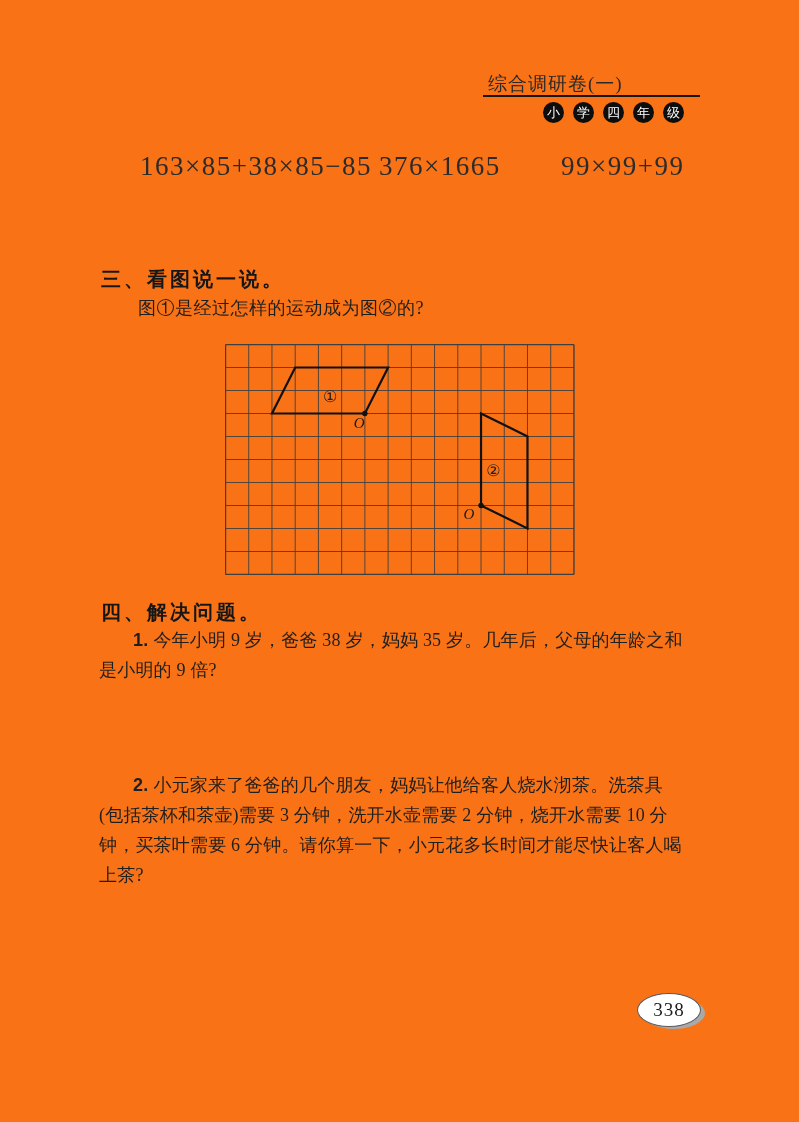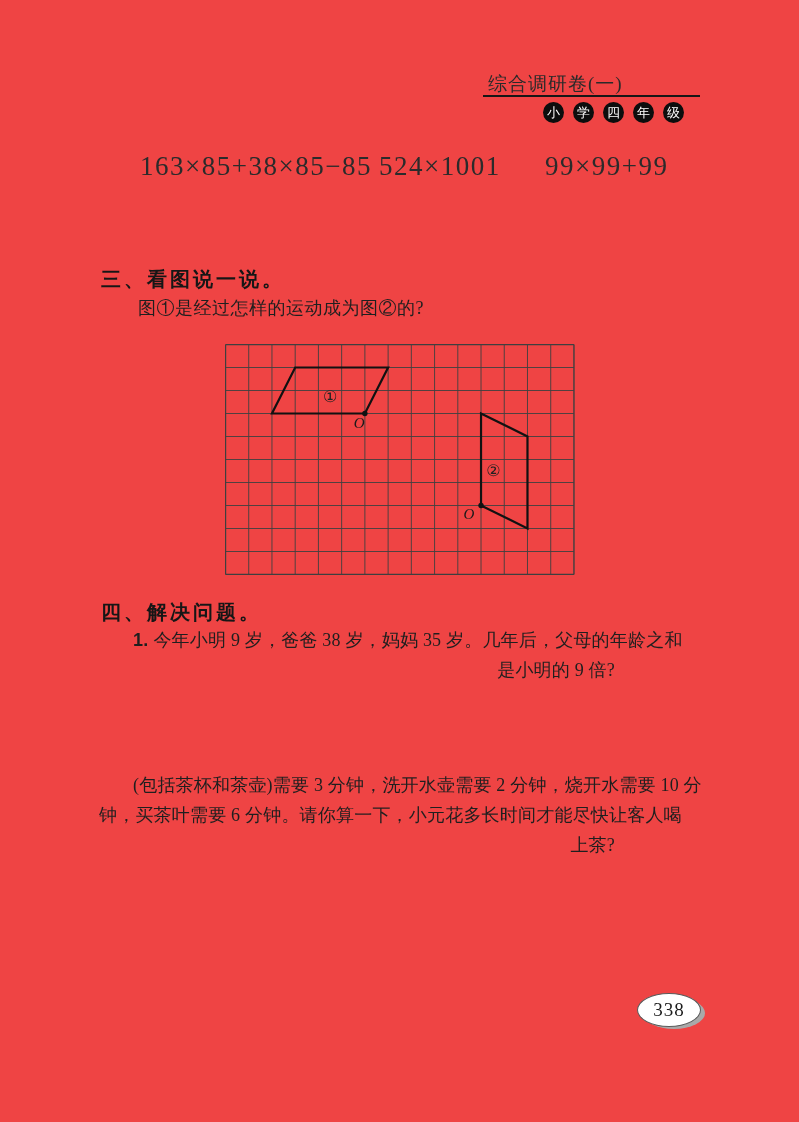--- a/index.html
+++ b/index.html
@@ -1,18 +1,18 @@
 <!DOCTYPE html>
 <html><head>
 <meta charset="utf-8">
 <title>综合调研卷(一)</title>
 <style>
   html,body { margin:0; padding:0; background:#ffffff; }
   .page {
-    position:relative; width:799px; height:1122px; background:#ef4444;
+    position:relative; width:799px; height:1122px; background:#f97316;
     font-family:"Liberation Serif","DejaVu Serif",serif; color:#1f1f1f;
     overflow:hidden;
   }
   .abs { position:absolute; }
 
   
   .exam-title {
     left:488px; top:71px; font-size:19px; letter-spacing:1px; color:#2a2a2a;
     white-space:nowrap;
   }
@@ -25,37 +25,37 @@
   }
 
   
   .exprs { left:0; top:151px; width:799px; height:24px; }
   .expr {
     position:absolute; font-size:27px; letter-spacing:1.5px; color:#2b2b2b;
     white-space:nowrap;
   }
   .expr:nth-of-type(1) { left:140px; }
   .expr:nth-of-type(2) { left:379px; }
-  .expr:nth-of-type(3) { left:545px;text-align:center; }
+  .expr:nth-of-type(3) { left:561px;text-align:center; }
 
   
   .sec-heading {
     font-family:"Liberation Sans","DejaVu Sans",sans-serif; font-weight:700;
     font-size:20px; letter-spacing:3px; color:#161616; white-space:nowrap;
   }
   .s3-heading { left:101px; top:266px; }
   .s3-question { left:138px; top:296px; font-size:18px; letter-spacing:0.5px; white-space:nowrap; }
   .s4-heading { left:101px; top:599px; }
 
   
   .figure-wrap { left:225px; top:344px; }
 
   
   .para { font-size:18px; line-height:30px; width:516px; color:#1f1f1f; }
-  .para div.pline { white-space:nowrap; letter-spacing:0.2px;text-align:right; }
+  .para div.pline { white-space:nowrap; letter-spacing:0.2px; }
   .para div.pline:first-of-type { text-indent:34px; }
   .pnum {
     font-family:"Liberation Sans","DejaVu Sans",sans-serif; font-weight:700;
     margin-right:5px;
   }
   .pnum:empty { display:none; margin:0; }
   .problem-1 { left:99px; top:625px; }
   .problem-2 { left:99px; top:770px; }
 
   
@@ -88,21 +88,21 @@
 
       <span class="badge">年</span>
 
       <span class="badge">级</span>
     </div>
 
   <div class="abs exprs">
 
       <span class="expr">163×85+38×85−85</span>
 
-      <span class="expr">524×1001</span>
+      <span class="expr">376×1665</span>
 
       <span class="expr">99×99+99</span>
     </div>
 
   <div class="abs sec-heading s3-heading">三、看图说一说。</div>
   <div class="abs s3-question">图①是经过怎样的运动成为图②的?</div>
 
   <div class="abs figure-wrap">
     <svg id="figure-svg" xmlns="http://www.w3.org/2000/svg" width="350" height="231">
         <line x1="0.5" y1="0.5" x2="0.5" y2="230.5" stroke="#3f3f3f" stroke-width="1.4"></line>
@@ -147,20 +147,21 @@
 
   <div class="abs para problem-1">
 
       <div class="pline"><span class="pnum">1.</span><span class="ptext">今年小明 9 岁，爸爸 38 岁，妈妈 35 岁。几年后，父母的年龄之和</span></div>
 
       <div class="pline"><span class="ptext">是小明的 9 倍?</span></div>
     </div>
 
   <div class="abs para problem-2">
 
+      <div class="pline"><span class="pnum">2.</span><span class="ptext">小元家来了爸爸的几个朋友，妈妈让他给客人烧水沏茶。洗茶具</span></div>
 
       <div class="pline"><span class="ptext">(包括茶杯和茶壶)需要 3 分钟，洗开水壶需要 2 分钟，烧开水需要 10 分</span></div>
 
       <div class="pline"><span class="ptext">钟，买茶叶需要 6 分钟。请你算一下，小元花多长时间才能尽快让客人喝</span></div>
 
       <div class="pline"><span class="ptext">上茶?</span></div>
     </div>
 
   <div class="abs page-oval-wrap">
     <div class="oval-shadow"></div>

